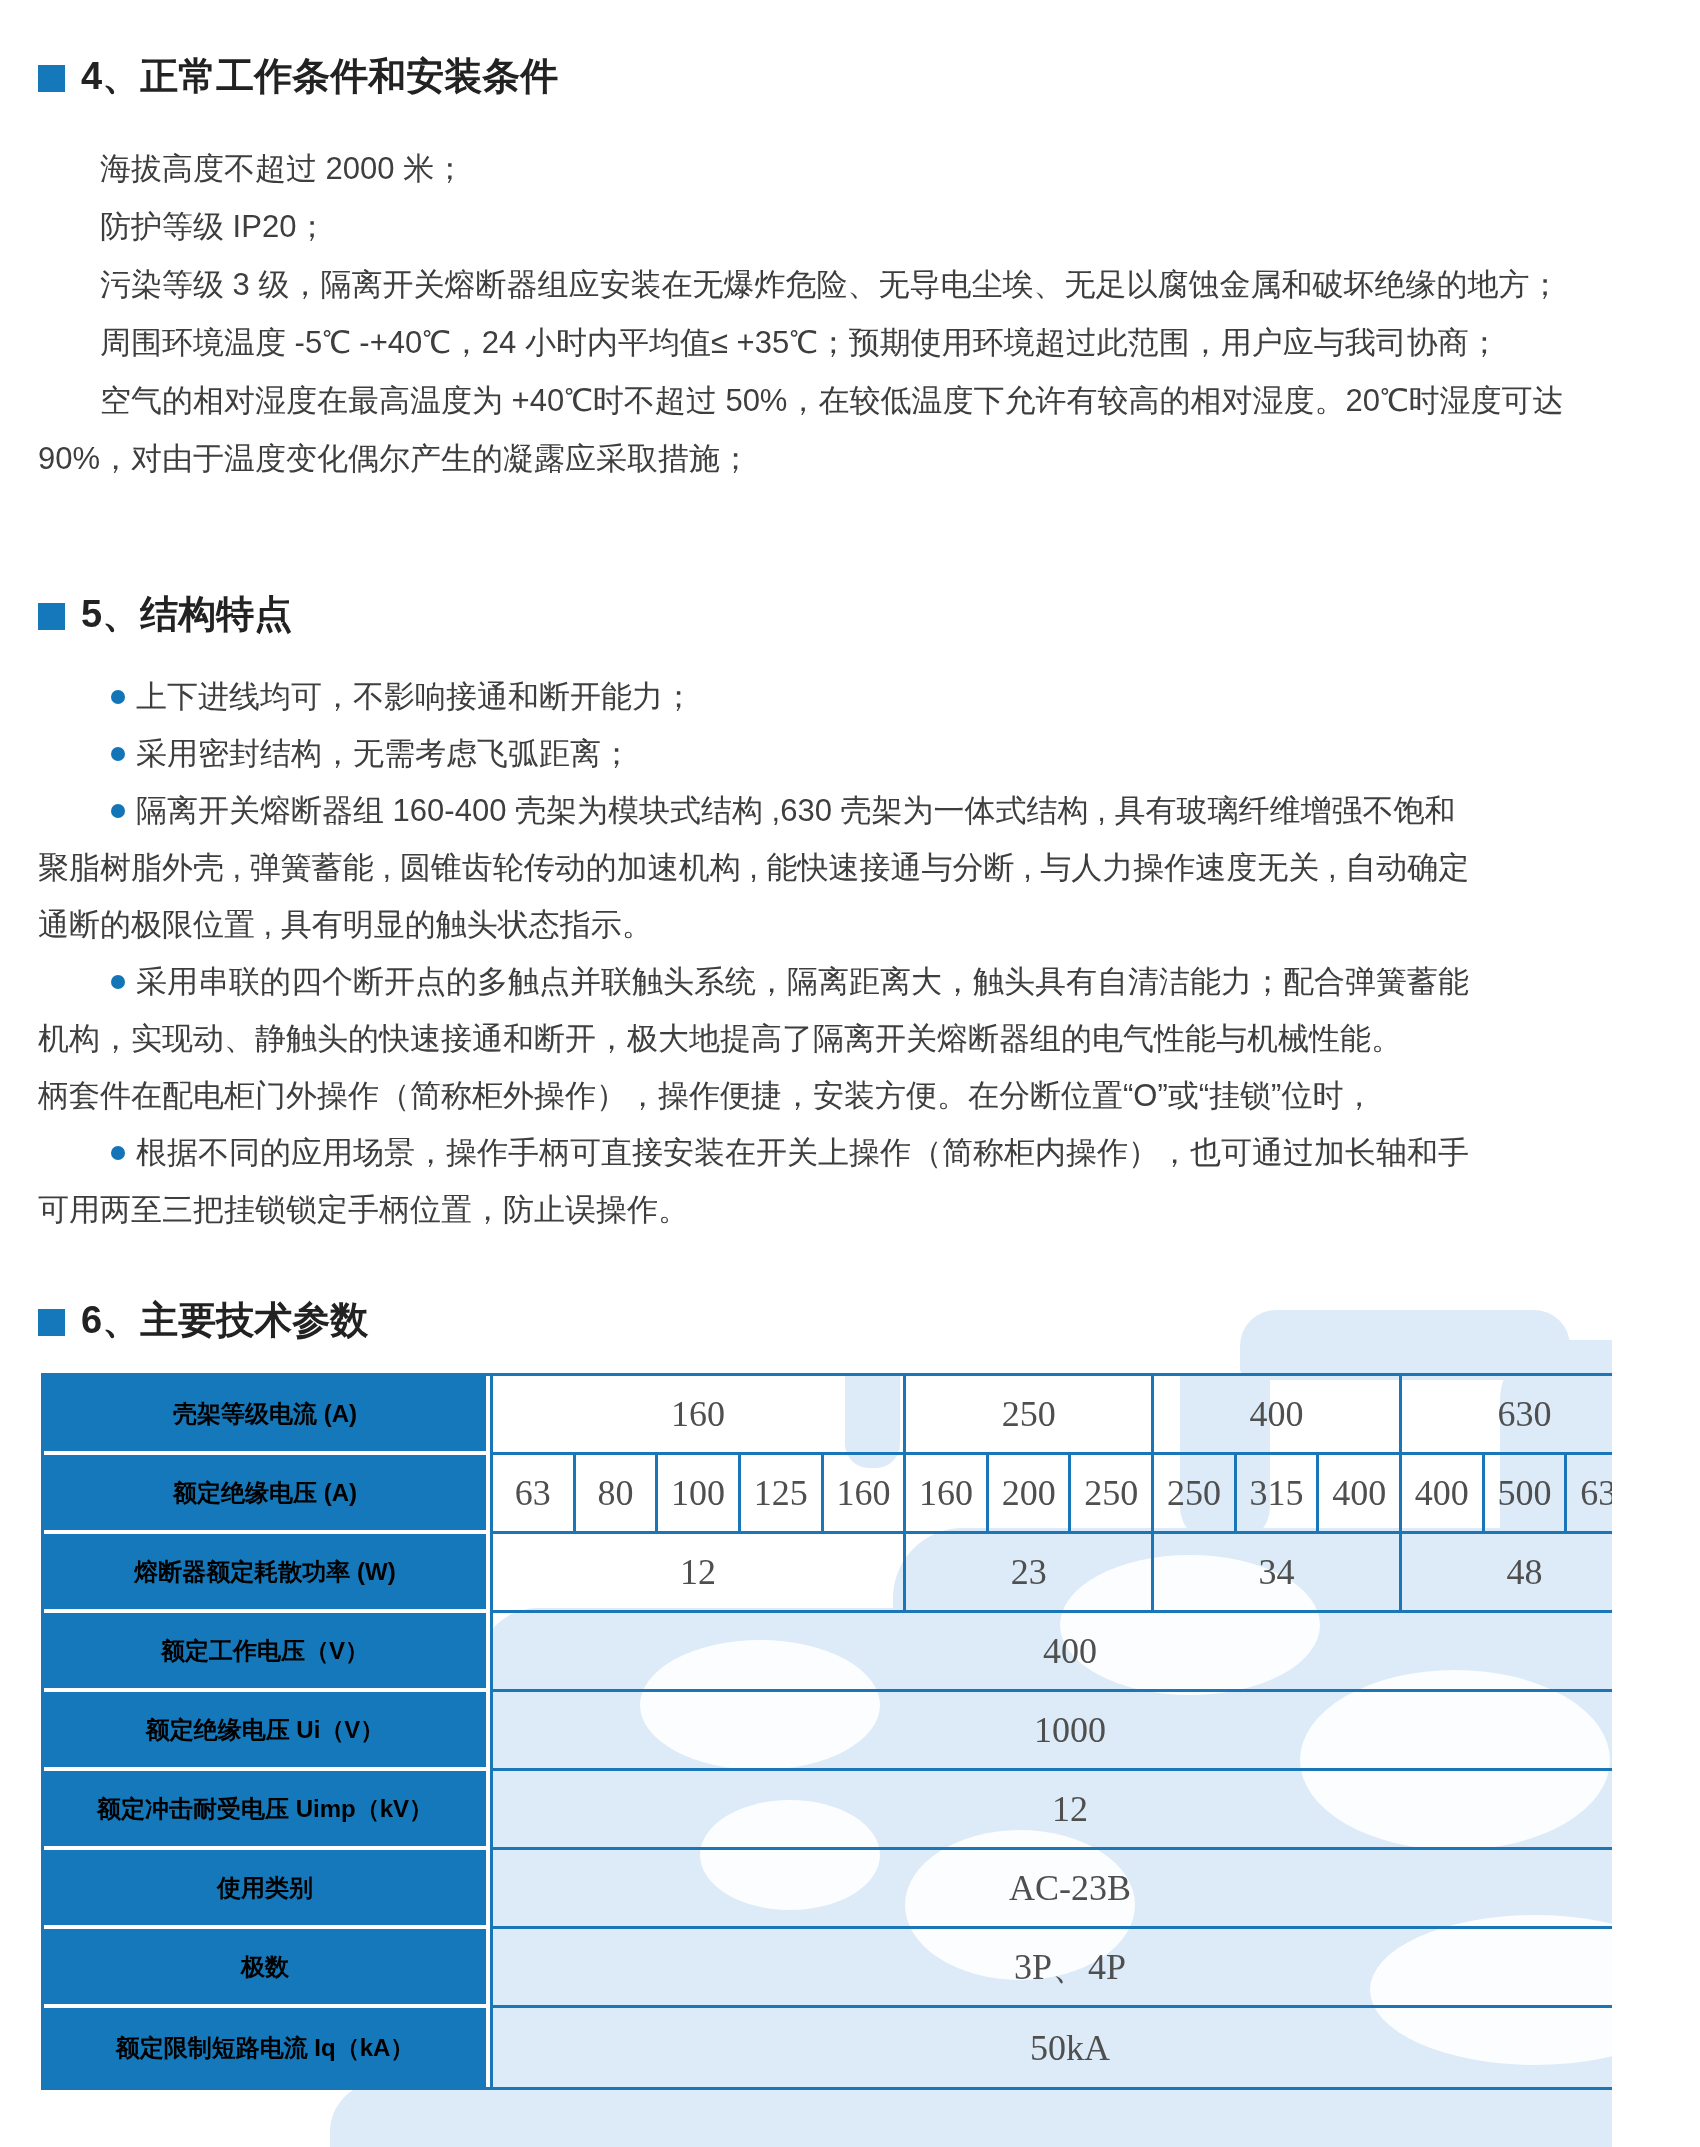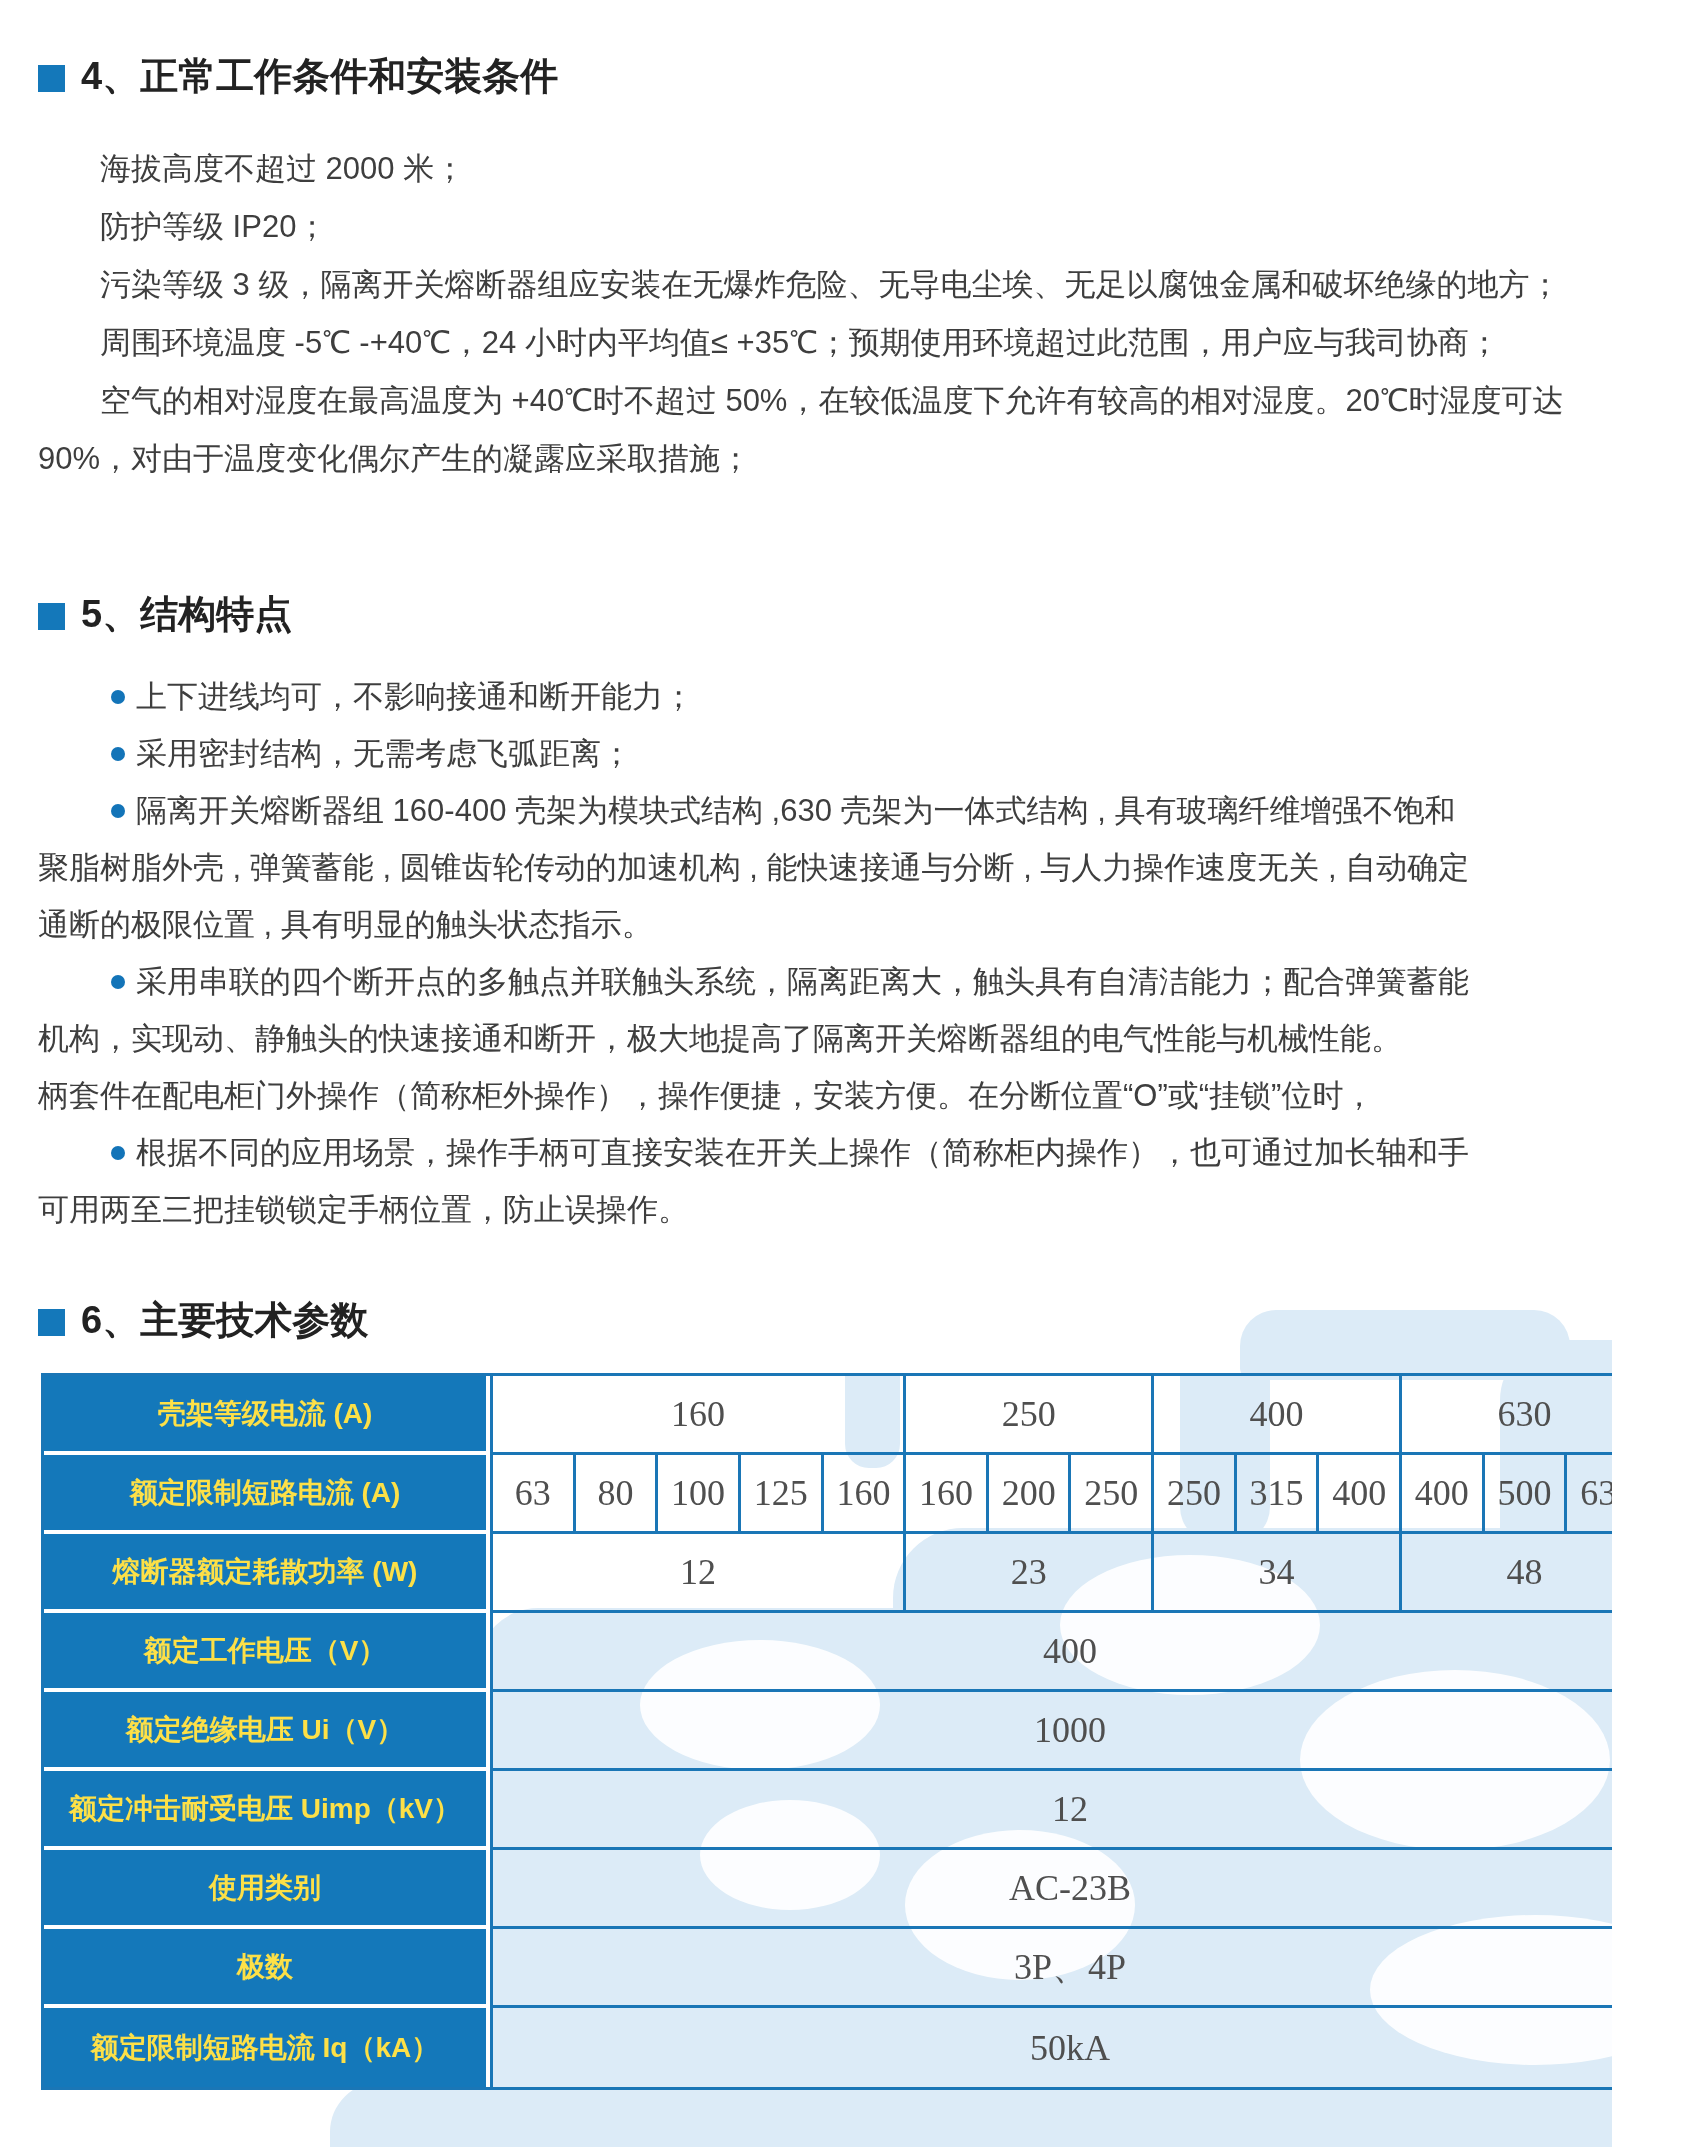--- a/index.html
+++ b/index.html
@@ -20,21 +20,21 @@
   .line{position:relative;white-space:nowrap;}
   .line.ind{padding-left:62px;}
   .line.bullet{padding-left:98px;}
   .dot{position:absolute;left:73px;top:50%;transform:translateY(-50%);
        width:14px;height:14px;border-radius:50%;background:#1374b8;}
   
   .tparams{position:absolute;left:41px;top:1373px;z-index:1;width:1609px;
            box-sizing:border-box;border:3px solid #1a76b6;border-collapse:separate;border-spacing:0;
            table-layout:fixed;}
   .tparams tr{height:79px;}
-  .tparams th{background:#1478ba;color:#fde047;font-weight:700;font-size:28px;
+  .tparams th{background:#1478ba;color:#000000;font-weight:700;font-size:24px;
               font-family:"Liberation Sans",sans-serif;text-align:center;padding:0 4px;
               border-bottom:4px solid #ffffff;border-right:4px solid #ffffff;}
   .tparams tr:last-child th{border-bottom:none;}
   .tparams td{background:transparent;text-align:center;vertical-align:middle;
               font-family:"Liberation Serif",serif;font-size:36px;color:#4f4f4f;
               border-left:3px solid #1a76b6;border-bottom:3px solid #1a76b6;padding:0;}
   .tparams tr:last-child td{border-bottom:none;}
   .c-head{width:446px;}
 </style>
 </head>
@@ -100,21 +100,21 @@
     </colgroup>
     <tbody>
         <tr>
       <th>壳架等级电流 (A)</th>
       <td colspan="5">160</td>
       <td colspan="3">250</td>
       <td colspan="3">400</td>
       <td colspan="3">630</td>
     </tr>
     <tr>
-      <th>额定限制短路电流 (A)</th>
+      <th>额定绝缘电压 (A)</th>
       <td>63</td>
       <td>80</td>
       <td>100</td>
       <td>125</td>
       <td>160</td>
       <td>160</td>
       <td>200</td>
       <td>250</td>
       <td>250</td>
       <td>315</td>

